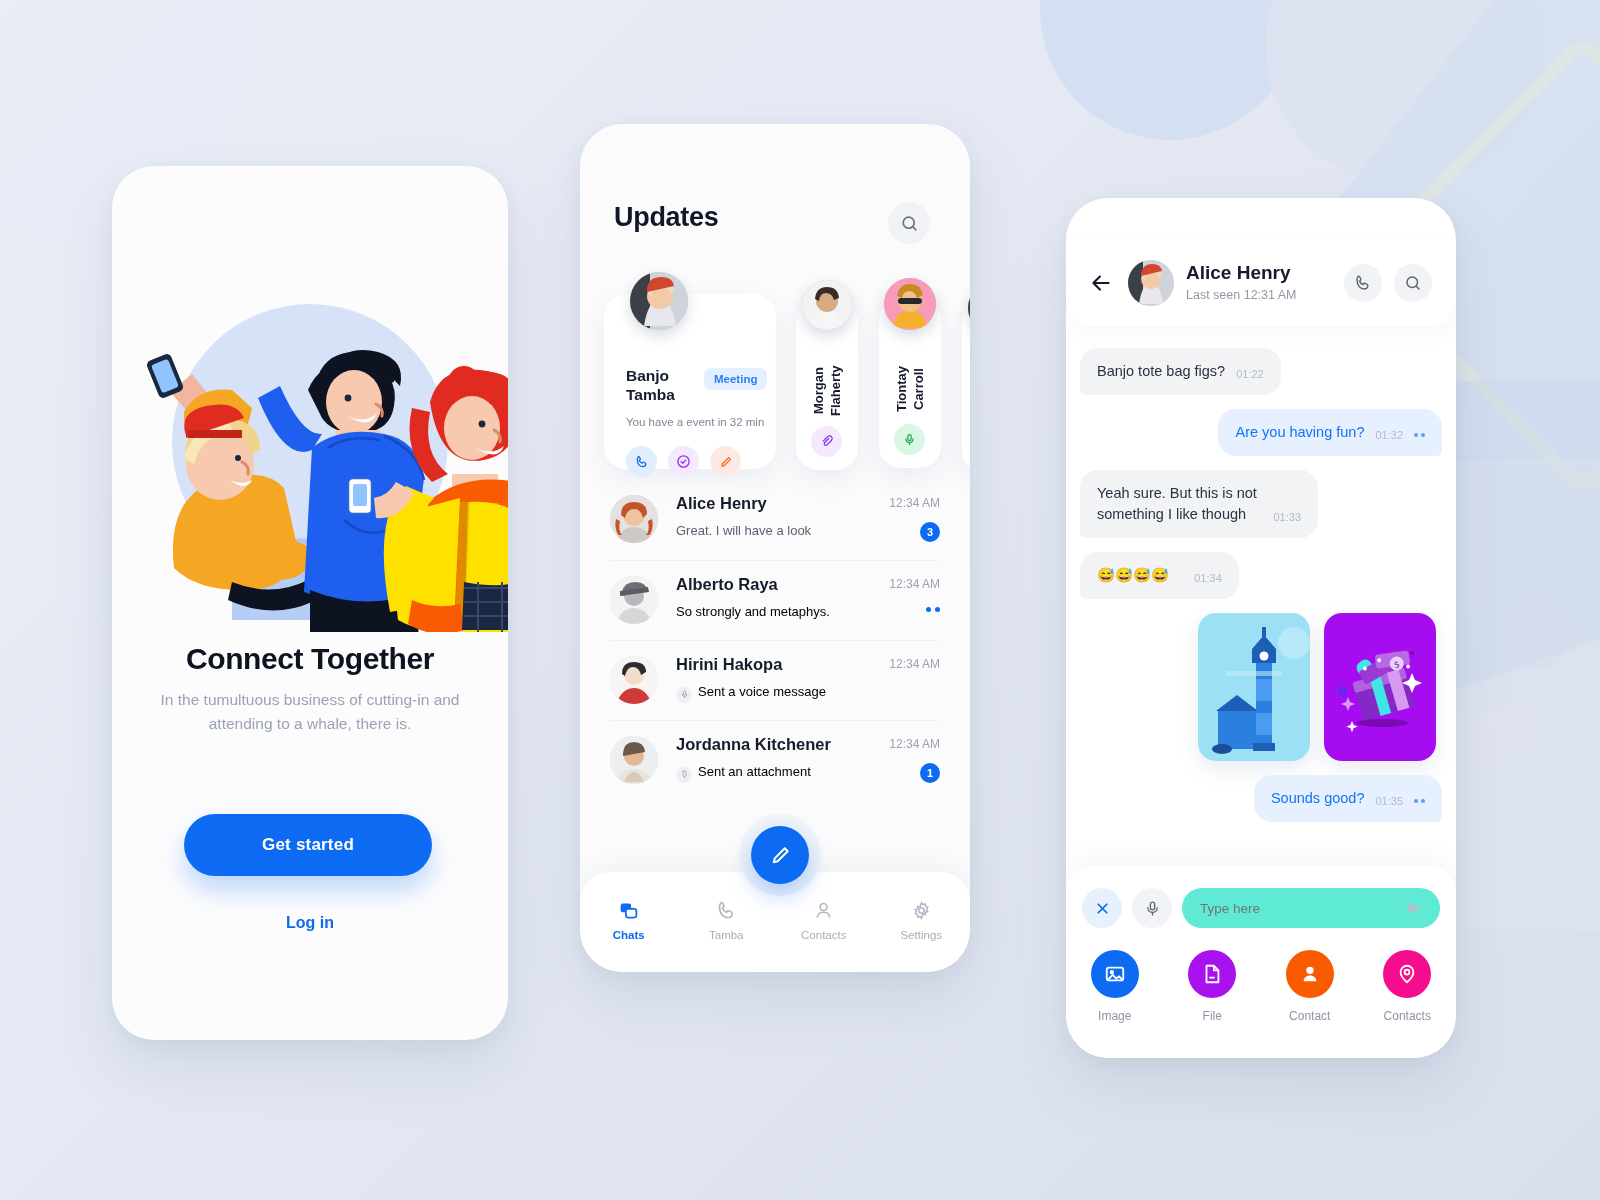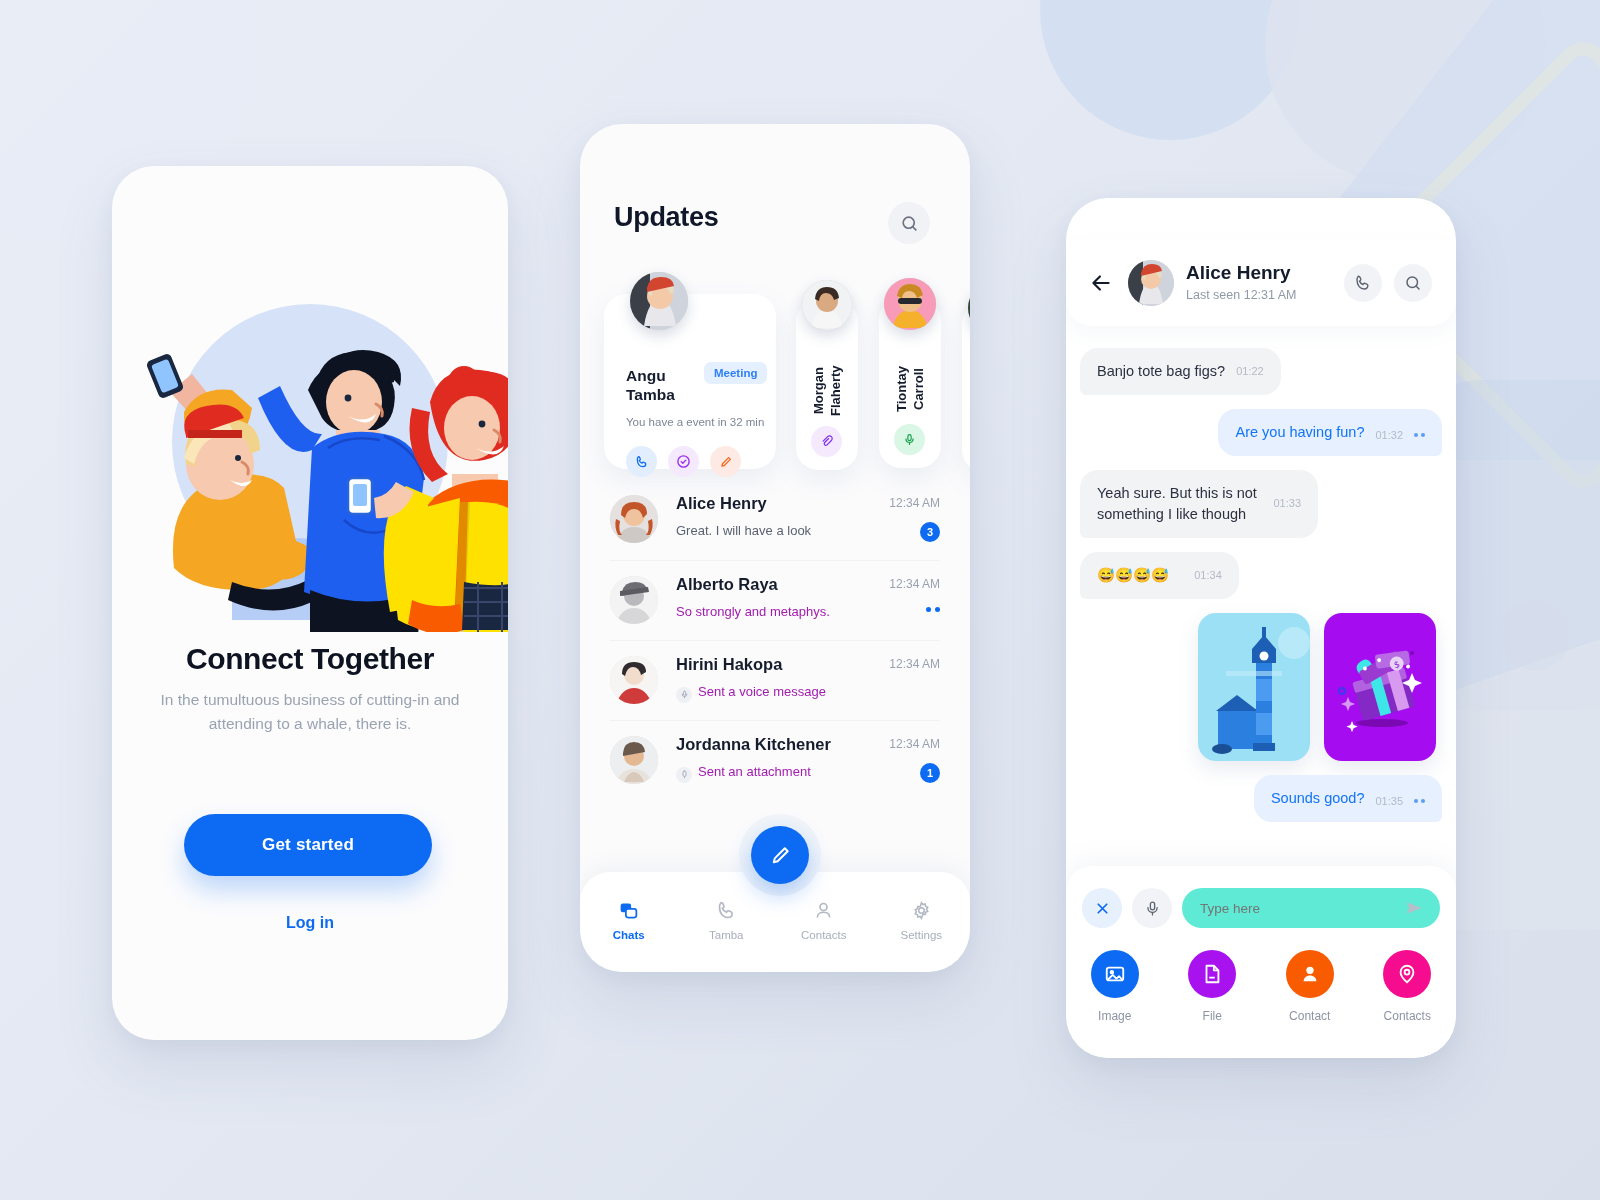--- a/index.html
+++ b/index.html
@@ -81,21 +81,21 @@
     position: absolute; background: #ffffff; border-radius: 22px;
     box-shadow: 0 10px 26px rgba(100,120,160,.10);
   }
   .story-av {
     position: absolute; border-radius: 50%; overflow: hidden;
     box-shadow: 0 6px 14px rgba(60,80,120,.20); background:#ccc;
   }
   .sc-main { left: 24px; top: 22px; width: 172px; height: 175px; }
   .sc-main-name { position:absolute; left: 22px; top: 72px; font-size: 15.5px;
                   font-weight: 700; color:#161d2e; line-height:19px; width: 70px;}
-  .badge-meeting { position:absolute; left:100px; top:68px; background:#e4efff; color:#2f7ff5;
+  .badge-meeting { position:absolute; left:100px; top:74px; background:#e4efff; color:#2f7ff5;
                    font-size:11.5px; font-weight:600; padding:5px 10px; border-radius:7px; }
   .sc-main-evt { position:absolute; left: 22px; top: 122px; font-size:11.5px; color:#7d8696;
                  white-space: nowrap; }
   .act-row { position:absolute; left:22px; top:152px; display:flex; gap:11px; }
   .act { width: 31px; height: 31px; border-radius: 50%; display:flex; align-items:center;
          justify-content:center; cursor:pointer; }
   .act-blue { background:#e2eefd; }
   .act-purple { background:#f4e9fd; }
   .act-orange { background:#fdeae4; }
 
@@ -110,21 +110,21 @@
                 text-align: center; }
   .vact { position:absolute; left: 15px; top: 126px; }
 
   .chatlist { position: absolute; left: 0; top: 356px; width: 390px; }
   .chat-row { position: relative; height: 80px; margin: 0 30px; }
   .chat-row + .chat-row { border-top: 1px solid #f0f1f4; }
   .cr-av { position:absolute; left: 0; top: 15px; width: 48px; height: 48px; border-radius:50%;
            overflow:hidden; background:#ddd; }
   .cr-name { position:absolute; left: 66px; top: 14px; font-size: 16.5px; font-weight: 600;
              color: #151c2d; }
-  .cr-msg { position:absolute; left: 66px; top: 43px; font-size: 13px; color: #a21caf; }
+  .cr-msg { position:absolute; left: 66px; top: 43px; font-size: 13px; color: #000000; }
   .cr-msg.dark { color:#5a6271; }
   .cr-time { position:absolute; right: 0; top: 16px; font-size: 12px; color:#9aa2b0; }
   .cr-badge { position:absolute; right: 0; top: 42px; min-width: 20px; height: 20px;
               border-radius: 10px; background:#0c6bf2; color:#fff; font-size: 11px;
               font-weight:700; display:flex; align-items:center; justify-content:center;
               padding: 0 6px; }
   .cr-dots { position:absolute; right: 0; top: 46px; display:flex; gap:4px; }
   .cr-dots i { width:5px; height:5px; border-radius:50%; background:#0c6bf2; display:block; }
   .mini-ico { display:inline-flex; width:16px; height:16px; border-radius:50%; background:#eef0f4;
               align-items:center; justify-content:center; margin-right:6px; vertical-align:-3px; }
@@ -150,21 +150,21 @@
   .p3-name { position:absolute; left: 120px; top: 22px; font-size: 19px; font-weight:700; color:#141b2c; }
   .p3-seen { position:absolute; left: 120px; top: 48px; font-size: 12.5px; color:#9199a7; }
   .p3-ico { position:absolute; top: 24px; width: 38px; height: 38px; border-radius:50%;
             background:#f2f3f6; display:flex; align-items:center; justify-content:center; cursor:pointer; }
   .p3-call { right: 74px; }
   .p3-srch { right: 24px; }
 
   .msgs { position:absolute; left: 0; top: 150px; width: 390px; }
   .bub { position:relative; display:inline-flex; align-items:flex-end; gap: 11px;
          padding: 13px 17px; border-radius: 18px; max-width: 260px; }
-  .bub-in { background:#f2f3f5; color:#2b3141; border-bottom-left-radius: 6px; align-items: center; }
+  .bub-in { background:#f2f3f5; color:#2b3141; border-bottom-left-radius: 6px; }
   .bub-out { background:#e6f0fe; color:#1374f5; border-bottom-right-radius: 6px; }
   .bub .txt { font-size: 14.5px; line-height: 21px; font-weight:500; }
   .bub .tm { font-size: 11px; color:#b3bac6; white-space:nowrap; padding-bottom:2px; }
   .bub .rd { display:flex; gap:3px; padding-bottom: 6px; }
   .bub .rd i { width:4px; height:4px; border-radius:50%; background:#5d9cf7; display:block; }
   .row-l { margin: 0 0 14px 14px; }
   .row-r { margin: 0 14px 14px 0; text-align: right; }
   .emoji { font-size: 20px; line-height: 22px; }
   .media-row { display:flex; gap: 14px; margin: 2px 14px 14px 132px; }
   .media { width: 112px; height: 148px; border-radius: 18px; overflow:hidden;
@@ -290,21 +290,21 @@
       <svg width="19" height="19" viewBox="0 0 24 24" fill="none" stroke="#6b7280" stroke-width="2.1" stroke-linecap="round">
         <circle cx="11" cy="11" r="7"></circle>
           <path d="M20 20l-3.6-3.6"></path>
       </svg>
     </div>
 
     <div class="stories">
 
       <div class="story-card sc-main">
         <div class="sc-main-name">
-          <span>Angu</span><br>
+          <span>Banjo</span><br>
           <span>Tamba</span>
         </div>
         <div class="badge-meeting">Meeting</div>
         <div class="sc-main-evt">You have a event in 32 min</div>
         <div class="act-row">
           <div class="act act-blue">
             <svg width="14" height="14" viewBox="0 0 24 24" fill="none" stroke="#0c6bf2" stroke-width="2.2" stroke-linecap="round">
               <path d="M6 3c1 0 1.6.4 2 1.4l1 2.4c.3.9 0 1.5-.7 2l-1 .7c.9 2 2.6 3.7 4.6 4.6l.7-1c.5-.7 1.1-1 2-.7l2.4 1c1 .4 1.4 1 1.4 2 0 3-2 4.6-4.6 4.6C8.4 20 4 15.6 4 7.6 4 5 5.6 3 6 3z"></path>
             </svg>
           </div>

